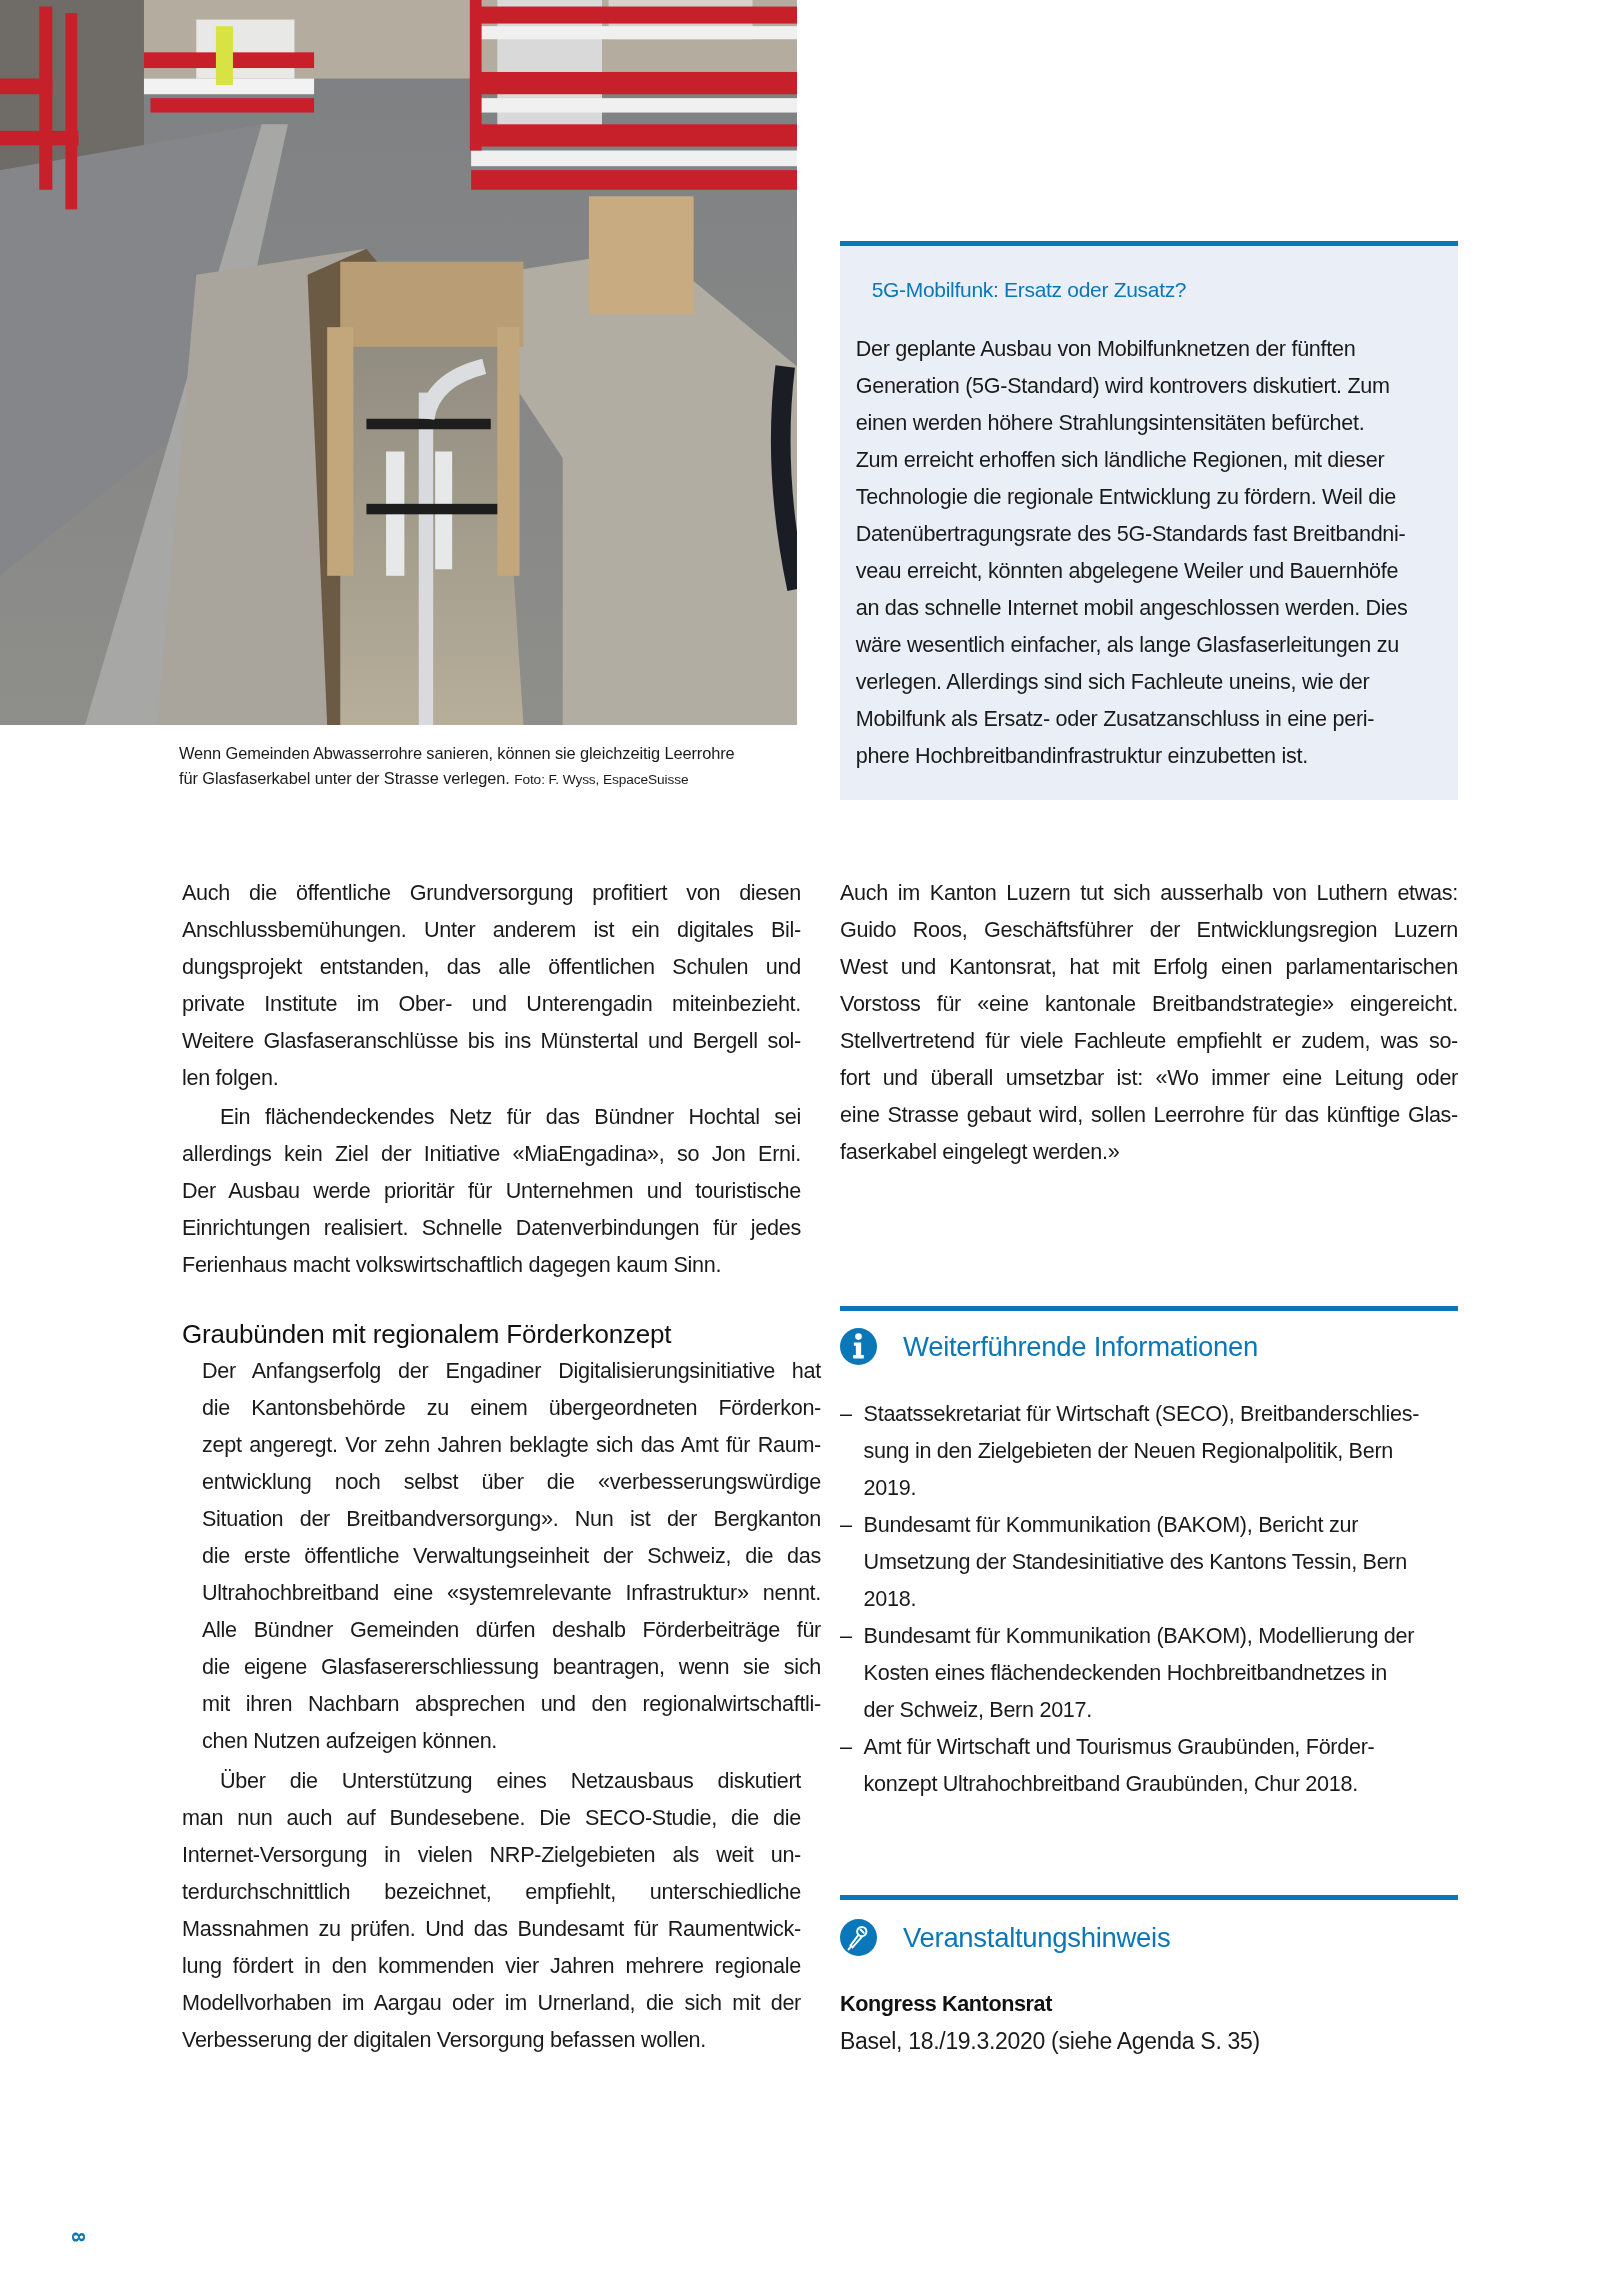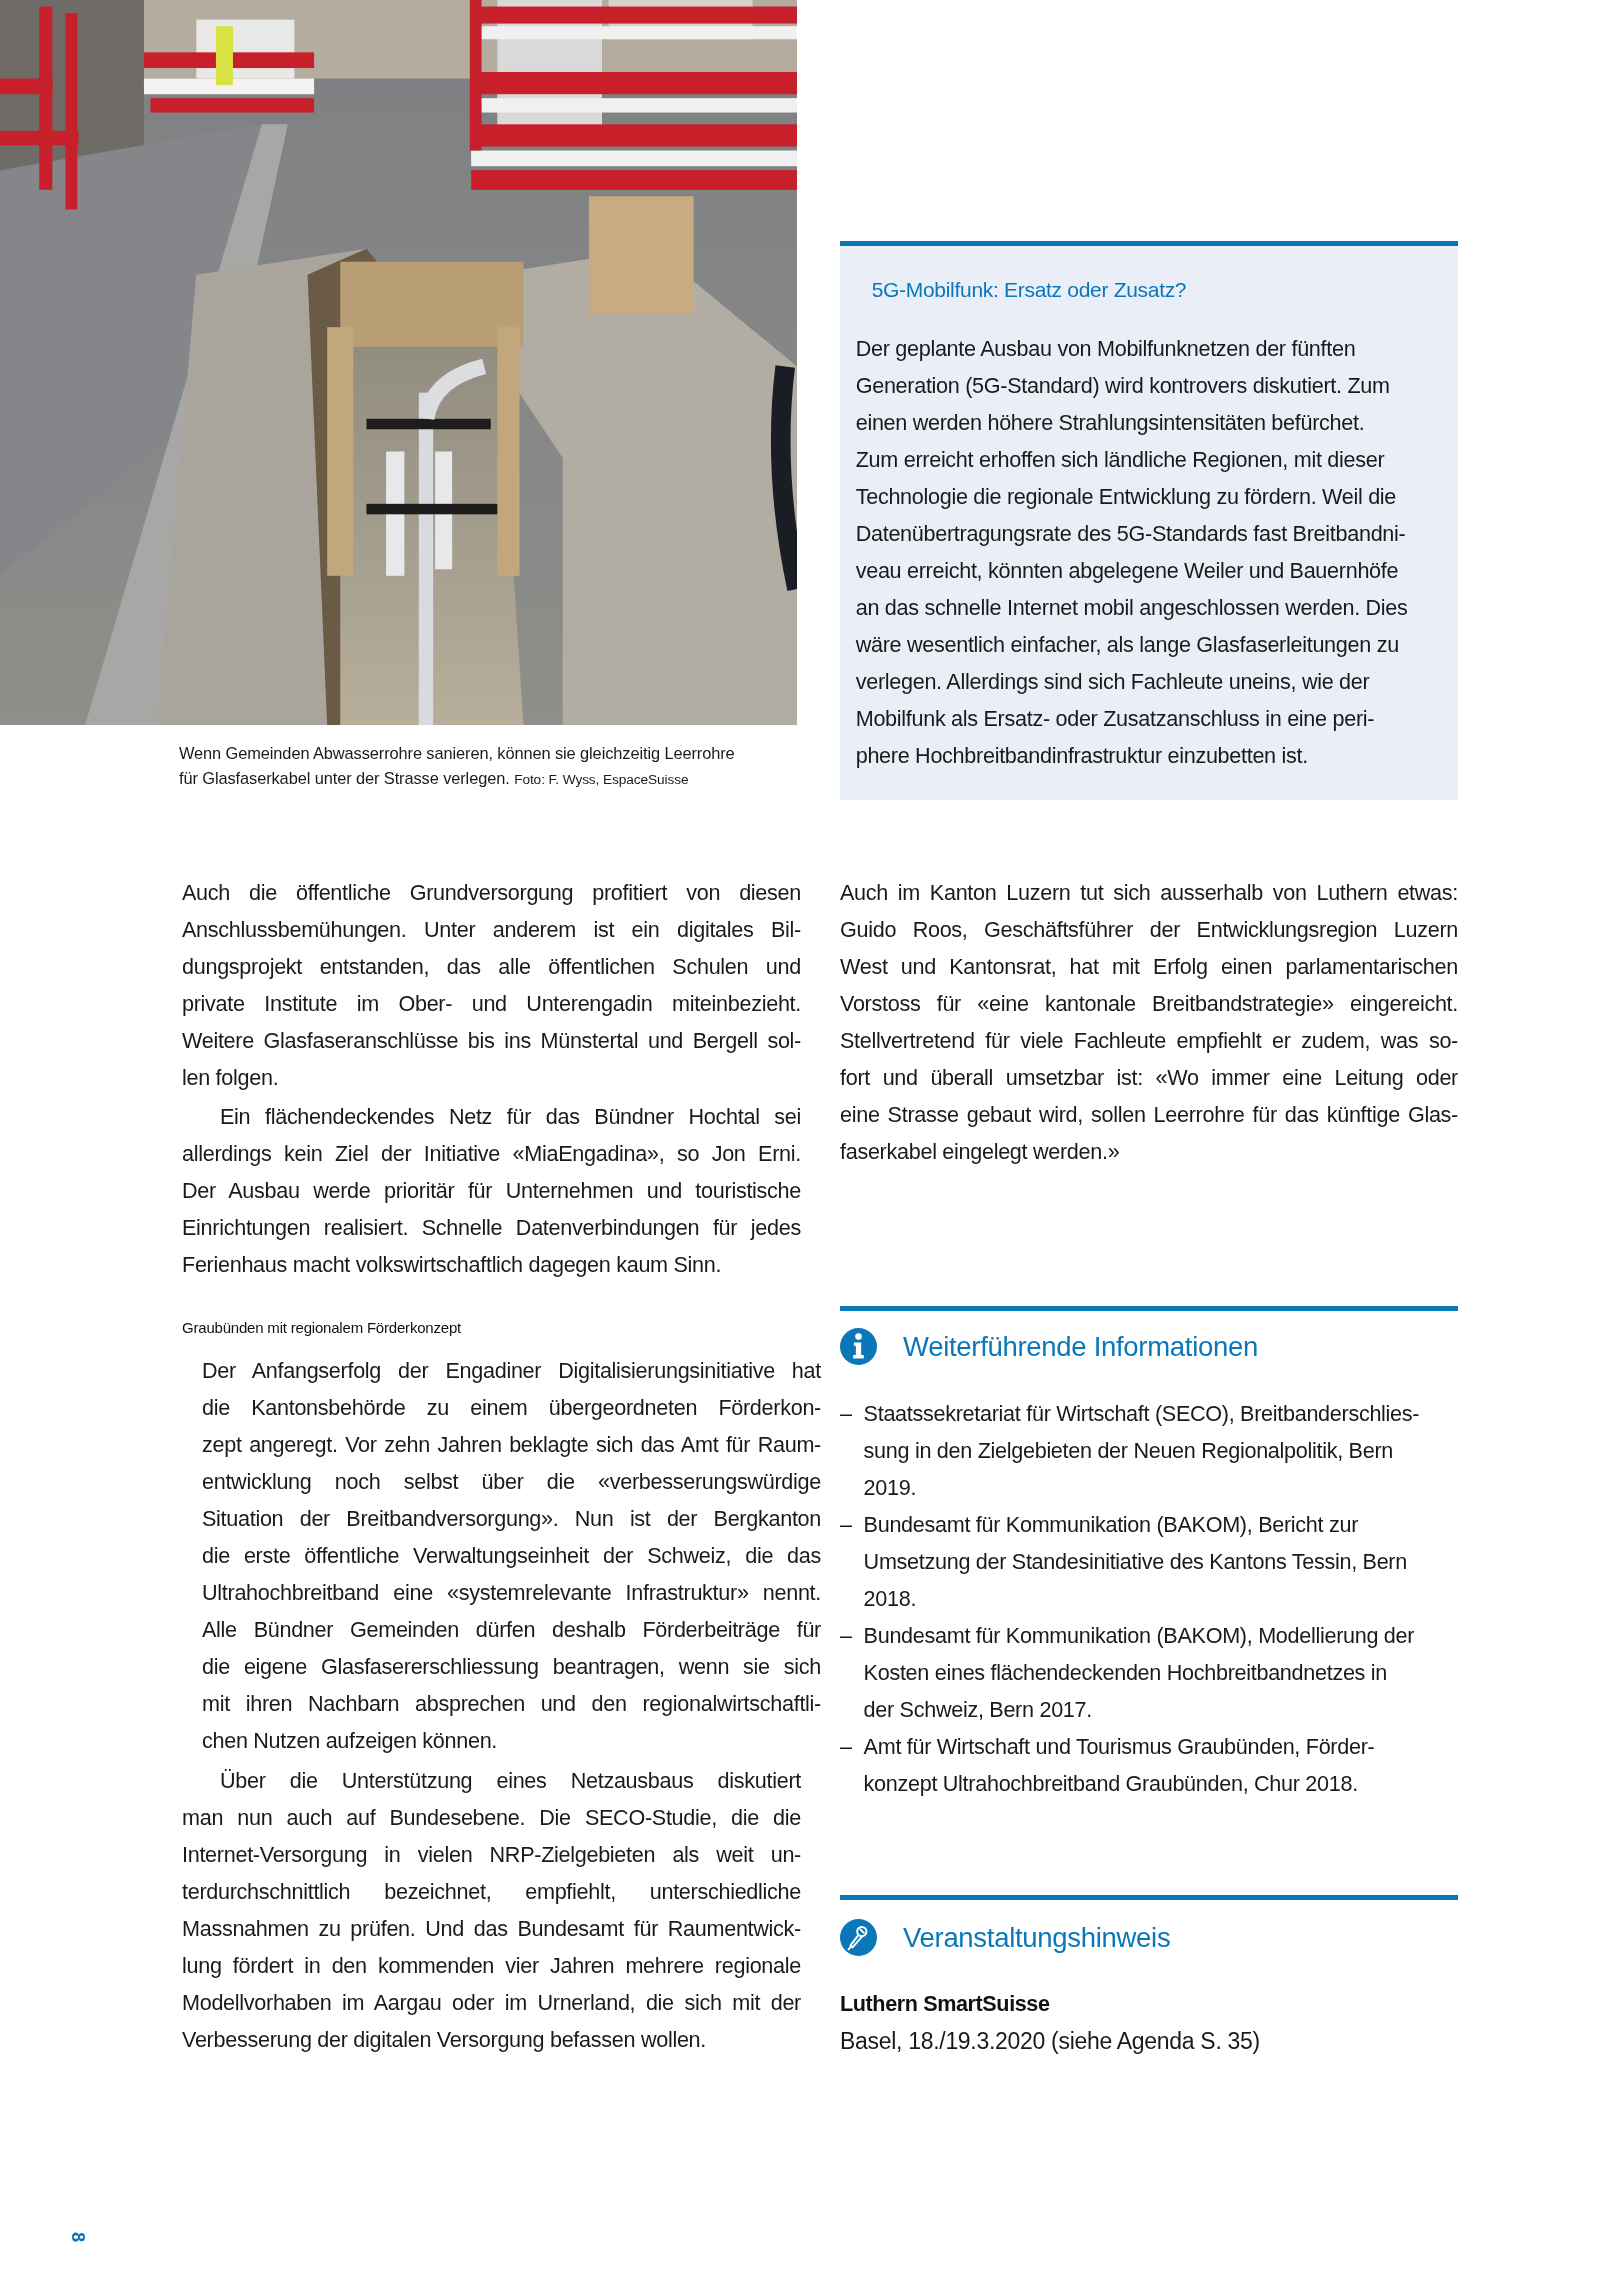--- a/index.html
+++ b/index.html
@@ -41,21 +41,21 @@
   
   .col-text { font-size: 21.6px; line-height: 37px; color: #1a1a1a; letter-spacing: -0.3px; }
   .col-text .ln { display: block; white-space: nowrap; text-align: justify; text-align-last: justify; }
   .col-text .ln.last { text-align-last: left; }
   .col-text .ln.indent { padding-left: 38px; }
 
   .left-col { left: 182px; width: 619px; }
   .right-col { left: 840px; width: 618px; }
 
   .subhead {
-    font-size: 15px; font-weight: normal; color: #111; margin: 0;
+    font-size: 26px; font-weight: normal; color: #111; margin: 0;
     letter-spacing: -0.2px;
   }
 
   
   .section-rule { height: 5.2px; background: #0a77b9; width: 618px; left: 840px; }
   .section-head { left: 840px; width: 618px; display: flex; align-items: center; }
   .section-head .icon {
     width: 37px; height: 37px; border-radius: 50%; background: #0a77b9;
     display: flex; align-items: center; justify-content: center; flex: none;
   }
@@ -270,17 +270,17 @@
         <circle cx="33" cy="19" r="7"></circle>
         <path d="M28 24 L16 40 L19 43 L33 27"></path>
         <path d="M17 41 L13 46"></path>
         <path d="M31 16 L36 21"></path>
       </g>
     </svg>
   </span>
   <span class="title">Veranstaltungshinweis</span>
 </div>
 
-<div class="abs event-title" style="top:1985px;">Luthern SmartSuisse</div>
+<div class="abs event-title" style="top:1985px;">Kongress Kantonsrat</div>
 <div class="abs event-detail" style="top:2023px;">Basel, 18./19.3.2020 (siehe Agenda S. 35)</div>
 
 <div class="abs pagenum">8</div>
 
 
 </body></html>

